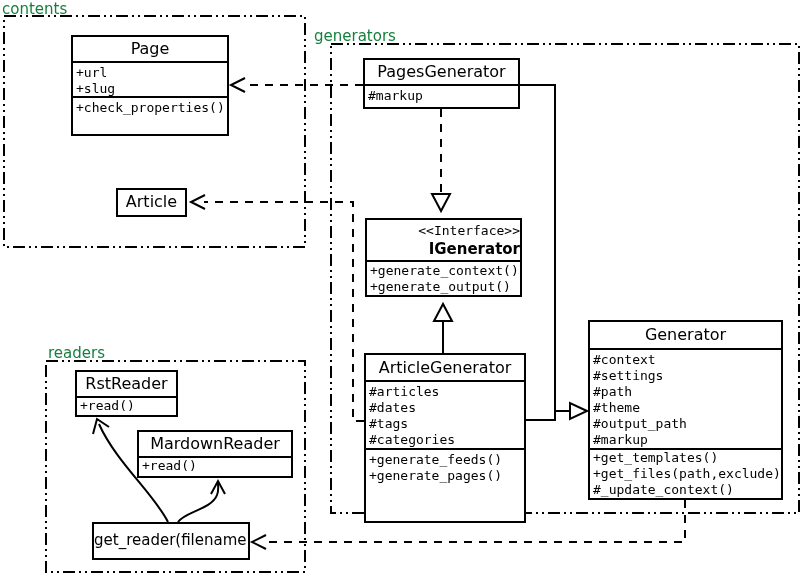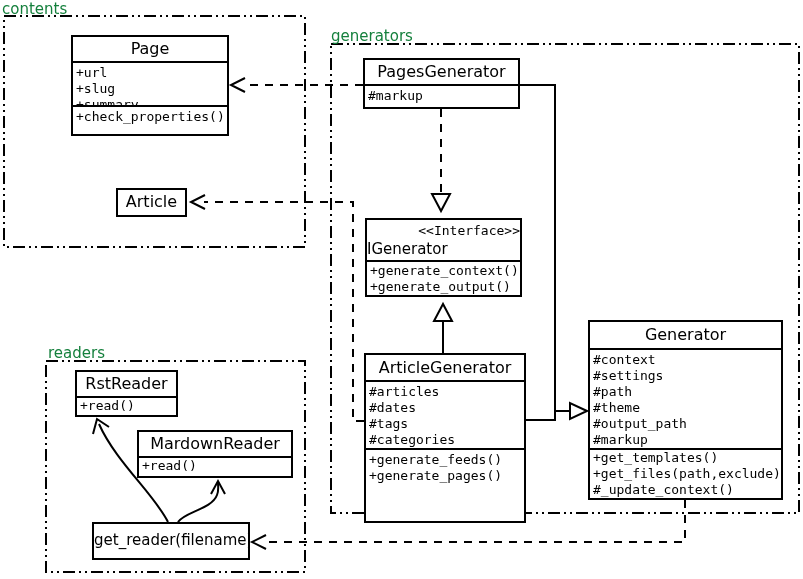--- a/index.html
+++ b/index.html
@@ -6,21 +6,21 @@
   #canvas{position:relative;width:803px;height:579px;background:#ffffff;overflow:hidden;
           font-family:"DejaVu Sans",sans-serif;color:#000;}
   #edges{position:absolute;left:0;top:0;z-index:1;}
   .pkg-label{position:absolute;z-index:3;font:15px "DejaVu Sans",sans-serif;color:#15803d;}
   .cls{position:absolute;z-index:2;background:#fff;border:2px solid #000;box-sizing:border-box;
        display:flex;flex-direction:column;}
   .sec{border-bottom:2px solid #000;box-sizing:border-box;overflow:hidden;flex:0 0 auto;}
   .sec.last{border-bottom:none;flex:1 1 auto;}
   .cls-title{font-family:"DejaVu Sans",sans-serif;font-weight:normal;font-size:16px;text-align:center;}
   .stereotype{font:13px "DejaVu Sans Mono",monospace;text-align:right;line-height:15px;padding-top:3px;}
-  .iname{font-weight:normal;font-size:15px;text-align:left;line-height:22px;
+  .iname{font-weight:bold;font-size:15px;text-align:right;line-height:22px;
          font-family:"DejaVu Sans",sans-serif;}
   .member{font:13px "DejaVu Sans Mono",monospace;line-height:16px;white-space:pre;padding-left:3px;}
   .memsec{padding-top:2px;}
   .plain-label{font:15px "DejaVu Sans",sans-serif;text-align:center;}
   svg path, svg polyline{fill:none;stroke:#000;stroke-width:2;}
   svg .tri{fill:#ffffff;stroke:#000;stroke-width:2;}
   svg .pkg{fill:none;stroke:#000;stroke-width:2;stroke-dasharray:12,4,2,4,2,4;}
   svg .dep{stroke-dasharray:8,7;}
 </style>
 </head>
@@ -54,26 +54,26 @@
     <polyline points="266,535 252,542 266,549"></polyline>
 
     <path d="M168,522 C154,494 116,462 99,424"></path>
     <polyline points="109,427 97,419 93,434"></polyline>
 
     <path d="M178,522 C184,512 212,509 217,495 C219,490 218,487 218,482"></path>
     <polyline points="211,494 218,481 225,494"></polyline>
   </svg>
 
   <div class="pkg-label" style="left:2px;top:0px">contents</div>
-  <div class="pkg-label" style="left:331px;top:27px">generators</div>
+  <div class="pkg-label" style="left:314px;top:27px">generators</div>
   <div class="pkg-label" style="left:48px;top:344px">readers</div>
 
   <div class="cls" style="left:71px;top:35px;width:158px;height:101px">
     <div class="sec cls-title" style="height:26px;line-height:24px">Page</div>
-    <div class="sec memsec" style="height:44px">
+    <div class="sec memsec" style="height:35px">
       <div class="member">+url</div>
       <div class="member">+slug</div>
       <div class="member">+summary</div>
     </div>
     <div class="sec last memsec">
       <div class="member">+check_properties()</div>
     </div>
   </div>
 
   <div class="cls" style="left:116px;top:188px;width:71px;height:29px">

